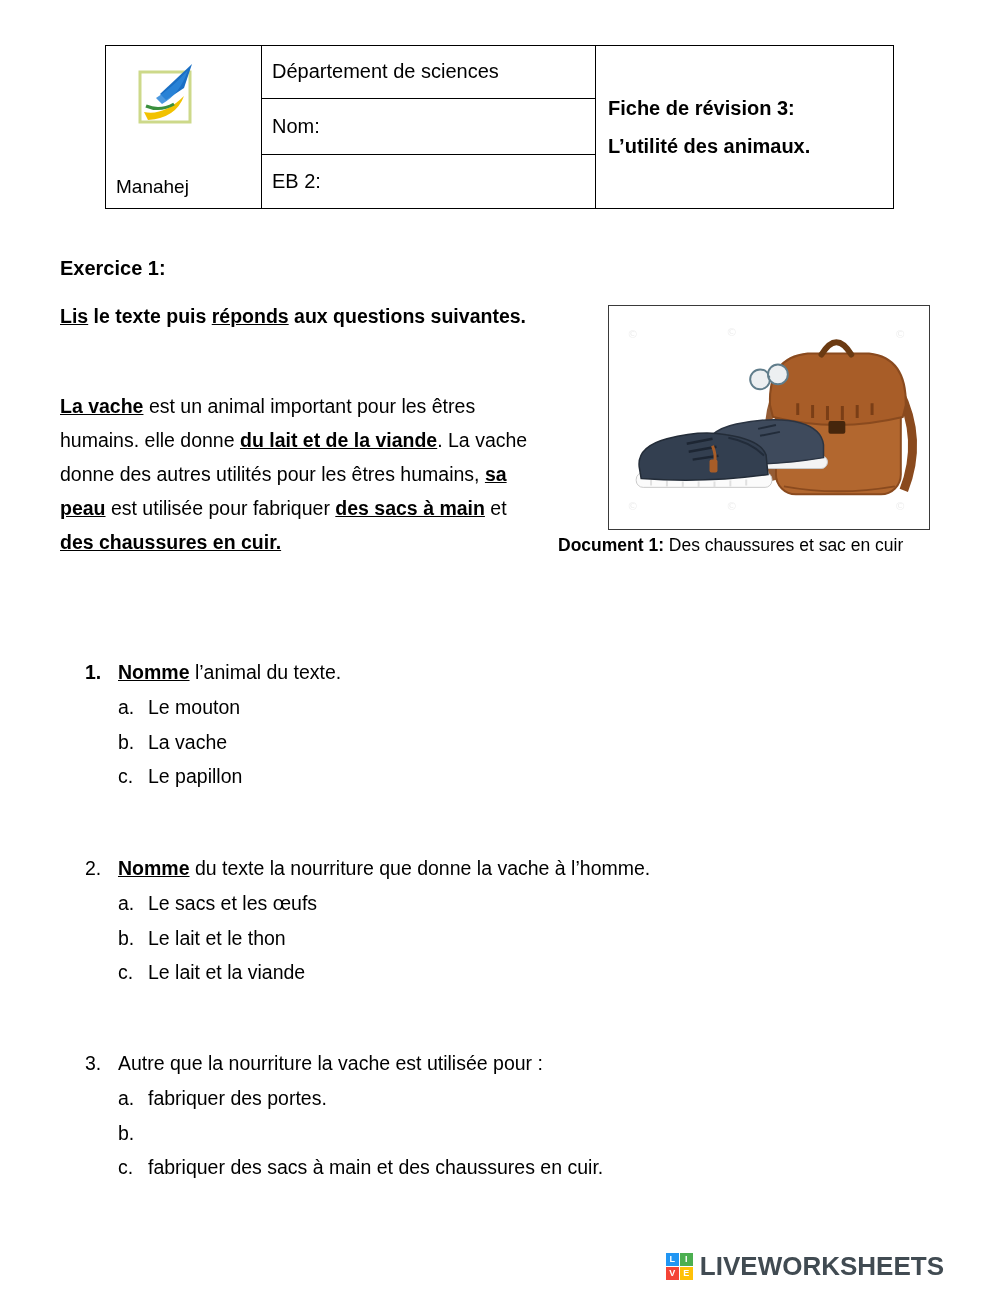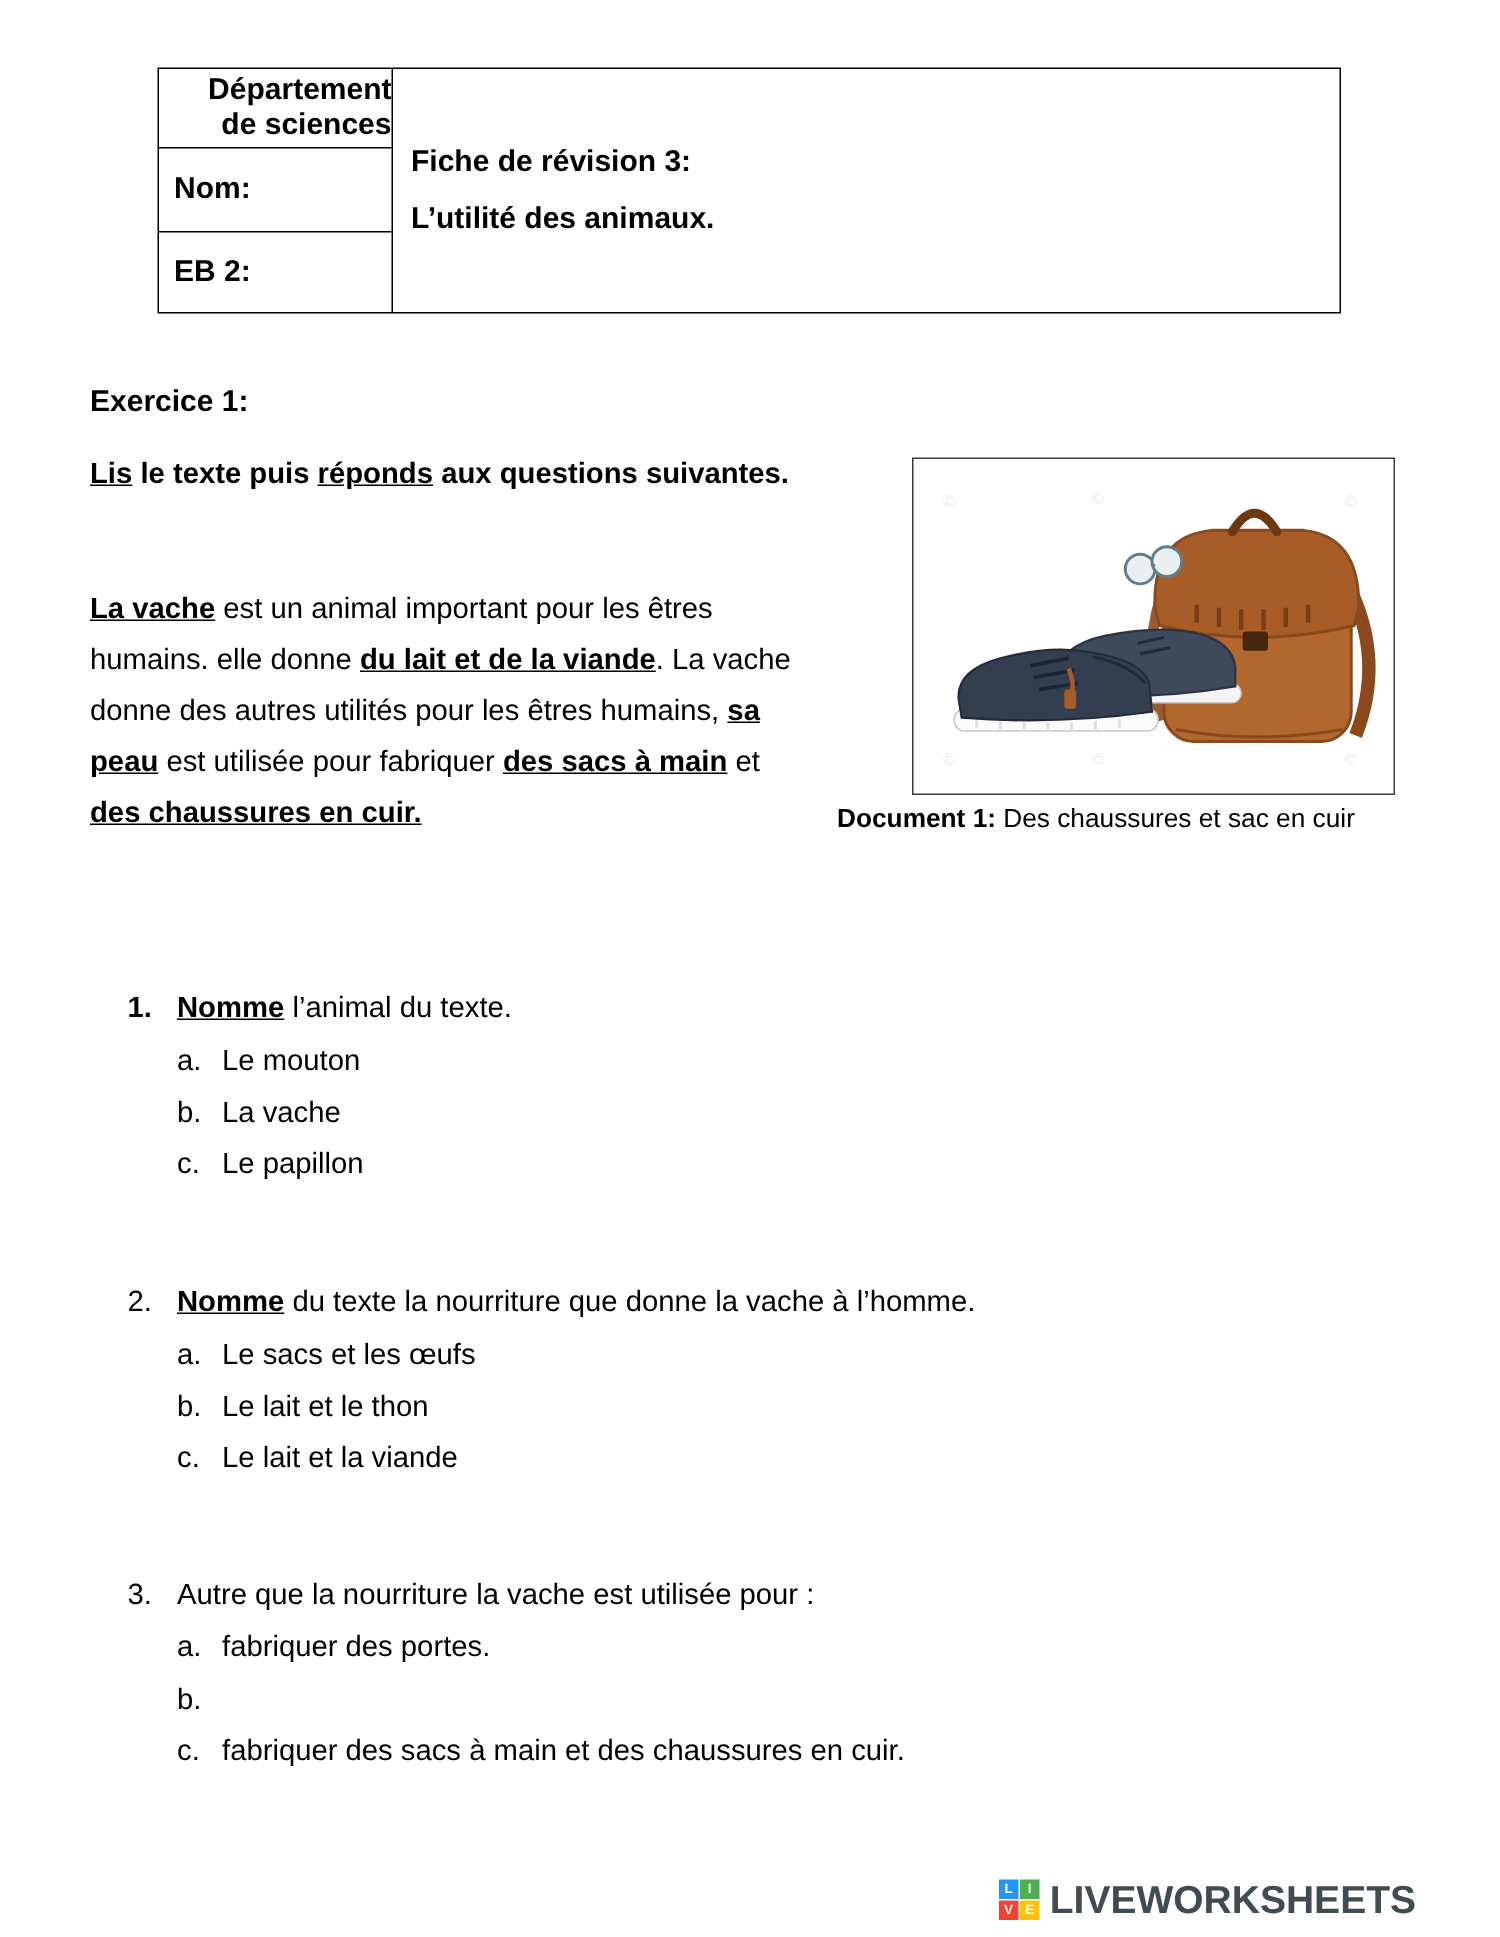--- a/index.html
+++ b/index.html
@@ -13,21 +13,21 @@
   
   .header-table{
     position:absolute;left:105px;top:45px;width:789px;height:164px;
     box-sizing:border-box;border:1.5px solid #000;
     display:grid;grid-template-columns:156px 334px 1fr;
   }
   .cell-logo{border-right:1.5px solid #000;display:flex;flex-direction:column;padding:6px 8px 10px 8px;box-sizing:border-box;}
   .cell-logo svg{margin:2px auto 0 16px;}
   .logo-label{margin-top:auto;font-size:19px;padding-left:2px;}
   .cell-mid{border-right:1.5px solid #000;display:grid;grid-template-rows:1fr 1.08fr 1fr;}
-  .cell-mid>div{display:flex;align-items:center;padding-left:10px;font-weight:bold;font-size:20px;box-sizing:border-box;text-align:right;}
+  .cell-mid>div{display:flex;align-items:center;padding-left:10px;font-weight:normal;font-size:20px;box-sizing:border-box;}
   .cell-mid>div:nth-child(1),.cell-mid>div:nth-child(2){border-bottom:1.5px solid #000;}
   .cell-right{display:flex;flex-direction:column;justify-content:center;gap:15px;padding-left:12px;font-weight:bold;font-size:20px;}
 
   
   .exercise-title{position:absolute;left:60px;top:257px;font-size:20px;font-weight:bold;}
   .instruction{position:absolute;left:60px;top:299px;width:478px;font-size:19.5px;font-weight:bold;line-height:35px;}
   .reading{position:absolute;left:60px;top:389px;width:468px;font-size:19.5px;line-height:34px;}
 
   
   .figure{position:absolute;left:608px;top:305px;width:322px;height:225px;box-sizing:border-box;border:1px solid #3a3a3a;background:#fff;}
@@ -53,20 +53,30 @@
   .sq-v{background:#f44336;}
   .sq-e{background:#ffc107;}
   .lw-wordmark{font-size:26px;font-weight:bold;color:#414b52;letter-spacing:0px;}
 </style>
 </head>
 <body>
 
 <div class="page">
 
   <div class="header-table">
+    <div class="cell-logo">
+      <svg width="74" height="74" viewBox="0 0 74 74" aria-hidden="true">
+        <rect x="10" y="18" width="50" height="50" fill="none" stroke="#cdd98a" stroke-width="3"></rect>
+        <path d="M30 40 L62 10 L54 34 L36 46 Z" fill="#1a6fc4"></path>
+        <path d="M26 44 Q42 34 58 16 Q50 40 32 50 Z" fill="#2b86d9" opacity="0.85"></path>
+        <path d="M14 58 Q34 62 54 42 Q46 64 18 66 Z" fill="#f2c200"></path>
+        <path d="M16 52 Q30 58 44 50" stroke="#3a8f3d" stroke-width="3" fill="none"></path>
+      </svg>
+      <div class="logo-label">Manahej</div>
+    </div>
     <div class="cell-mid">
       <div>Département de sciences</div>
       <div>Nom:</div>
       <div>EB 2:</div>
     </div>
     <div class="cell-right">
       <div>Fiche de révision 3:</div>
       <div>L’utilité des animaux.</div>
     </div>
   </div>

